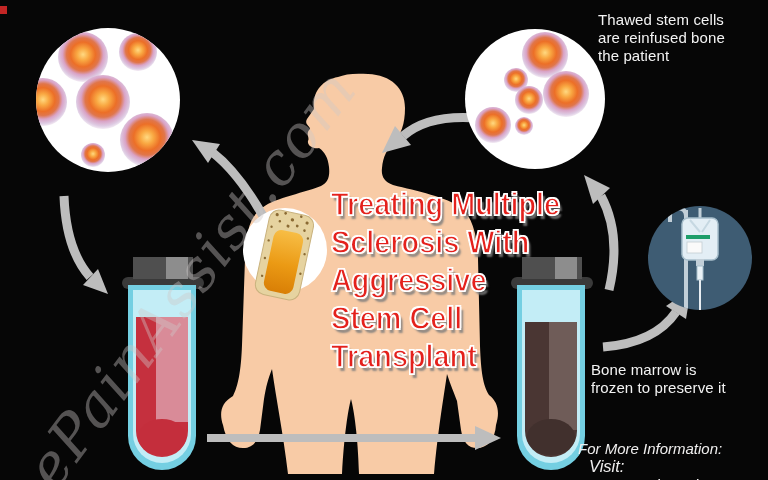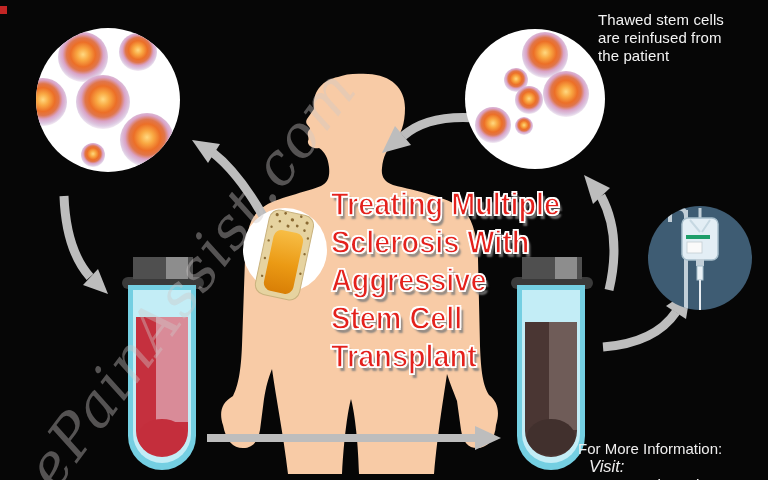--- a/index.html
+++ b/index.html
@@ -32,21 +32,21 @@
     position:absolute;left:-80px;top:240px;width:560px;height:90px;
     text-align:center;
     font-family:"DejaVu Serif",serif;font-style:italic;
     font-size:58px;letter-spacing:2px;
     color:rgba(206,201,201,0.40);
     transform:rotate(-53deg);
     pointer-events:none;
   }
   .footer-info{
     position:absolute;left:578px;top:440px;
-    font-size:15px;color:#efeeee;text-align:center;
+    font-style:italic;font-size:15px;color:#efeeee;text-align:center;
   }
   .footer-visit{
     position:absolute;left:589px;top:457px;
     font-style:italic;font-size:16.5px;color:#efeeee;
   }
   .corner-mark{
     position:absolute;left:0;top:6px;width:7px;height:8px;background:#c22524;
   }
 </style>
 </head>
@@ -213,25 +213,27 @@
         <rect x="697" y="266" width="6" height="14" fill="#eaf2f7" stroke="#a8bfcc" stroke-width="1"></rect>
         <path d="M700,280 L700,310" stroke="#e8eef2" stroke-width="2"></path>
       </g>
     </g>
   </svg>
 
   <div class="watermark">ePainAssist.com</div>
 
 
   <div class="label" style="left:598px;top:11px">Thawed stem cells
-are reinfused from
+are reinfused bone
 the patient</div>
 
 
 
+  <div class="label" style="left:591px;top:361px">Bone marrow is
+frozen to preserve it</div>
 
   <div class="title">Treating Multiple
 Sclerosis With
 Aggressive
 Stem Cell
 Transplant</div>
 
   <div class="footer-info">For More Information:</div>
   <div class="footer-visit">Visit: www.epainassist.com</div>
 

